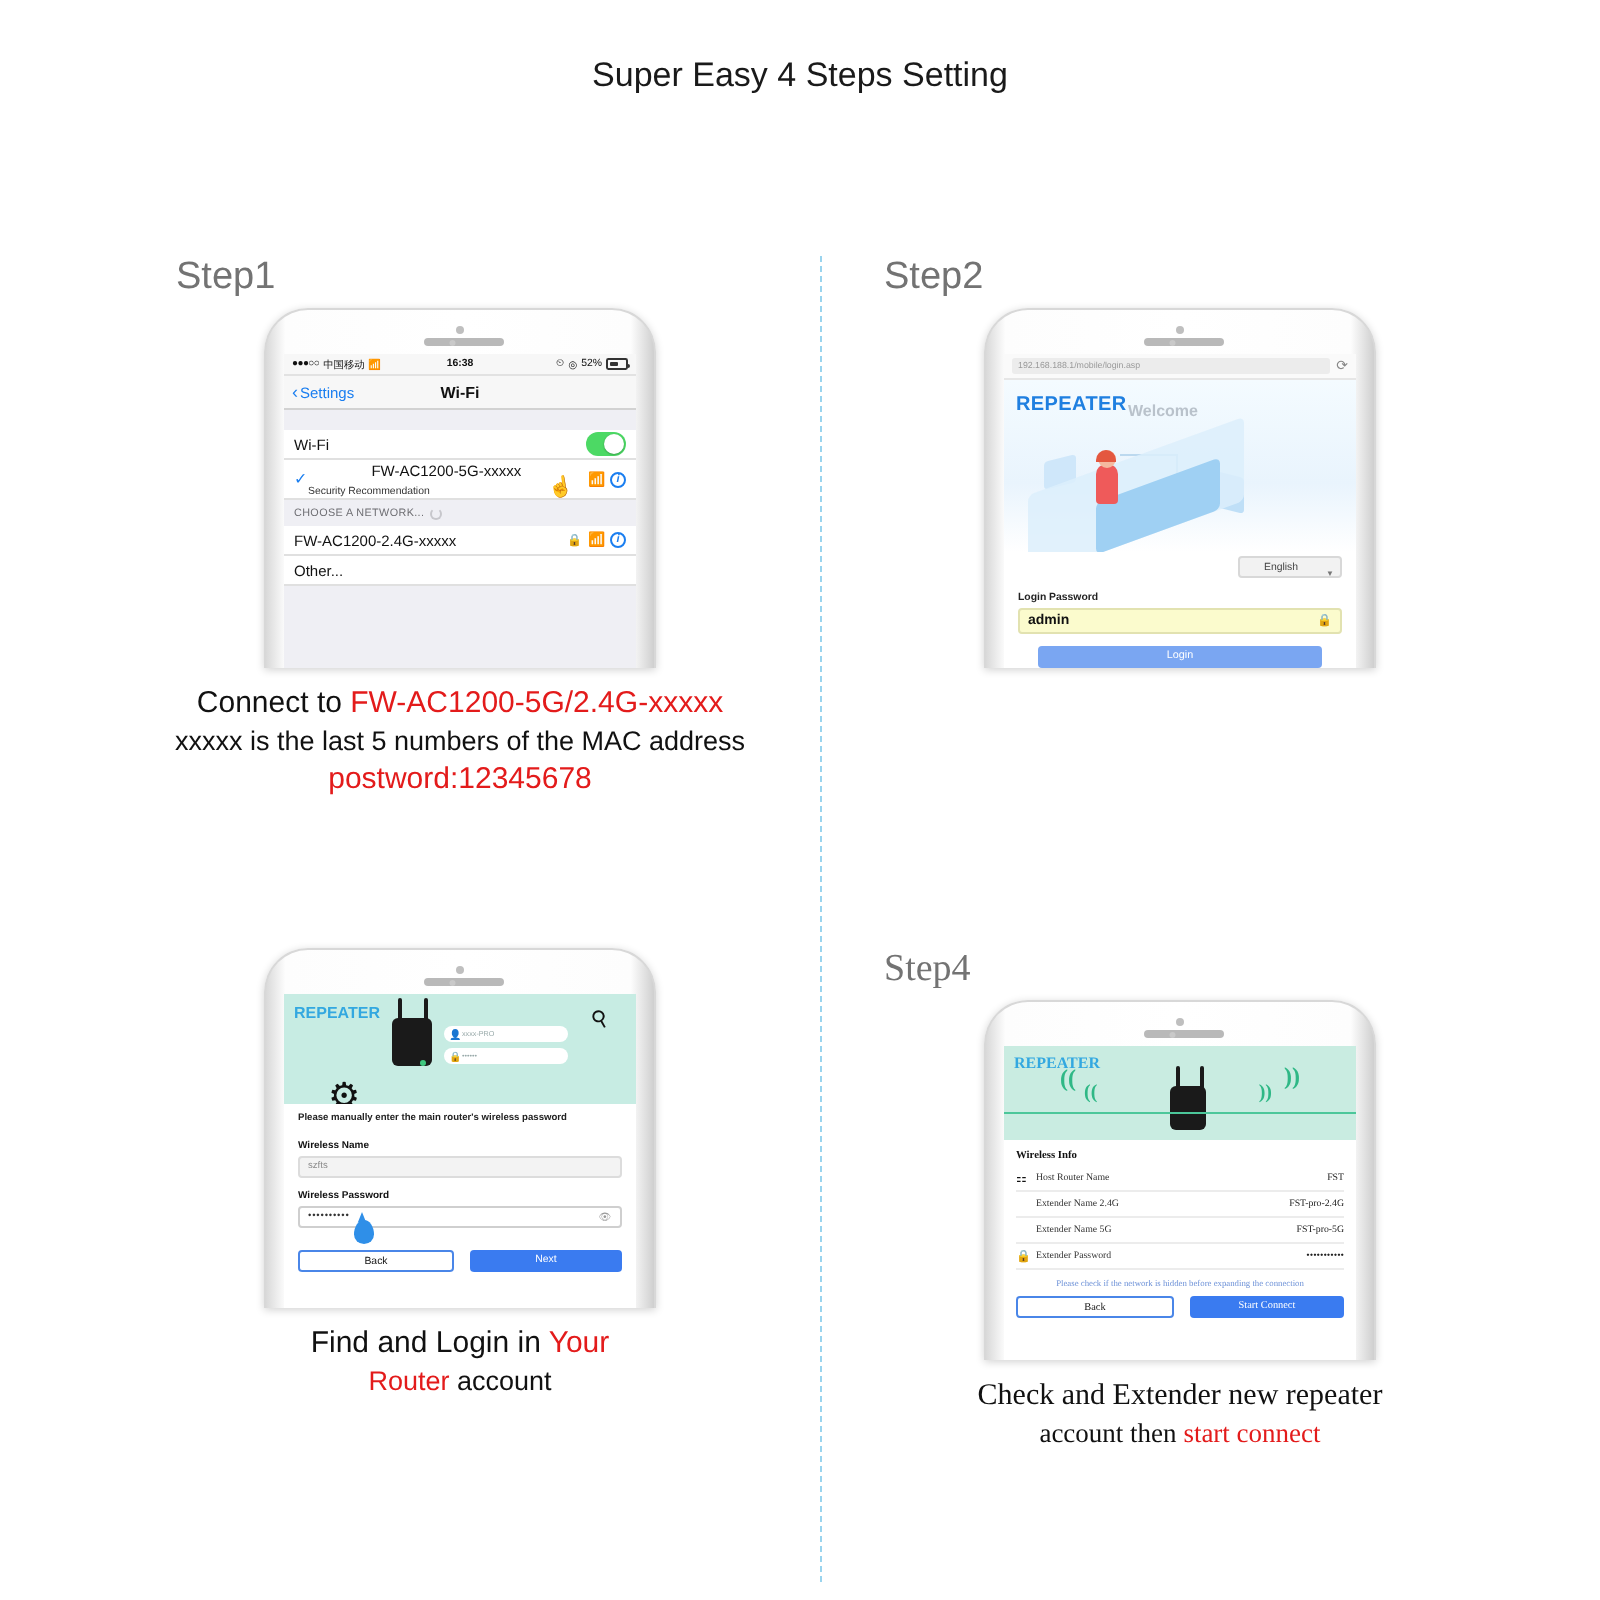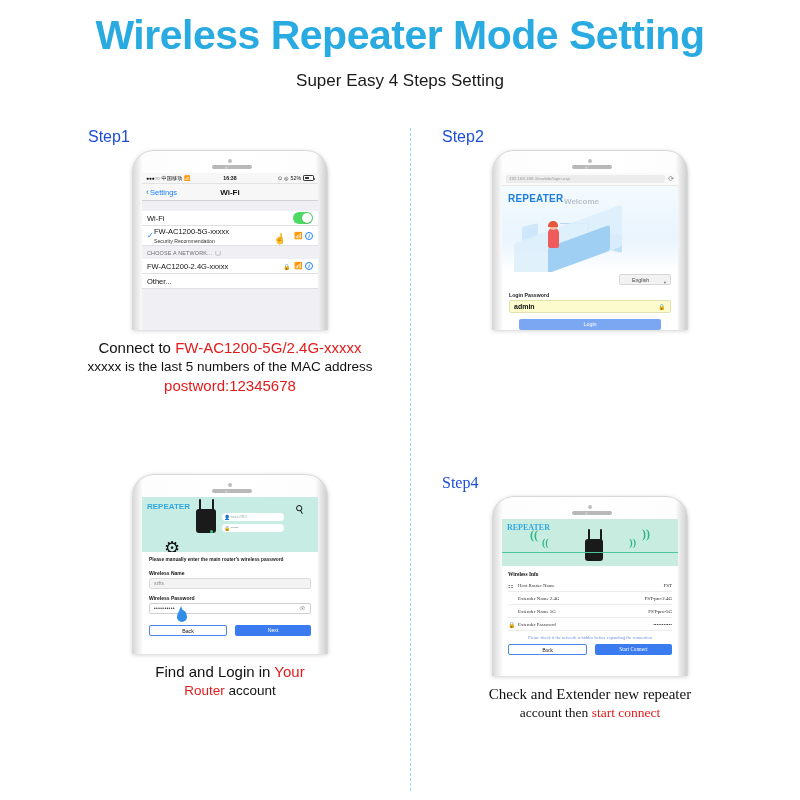--- a/index.html
+++ b/index.html
@@ -38,22 +38,22 @@
     width: 0; height: 663px;
     border-left: 1.4px dashed #9ad4ee;
   }
   .cell { position: absolute; width: 340px; }
   .cell-tl { left: 0;   top: 0; }
   .cell-tr { left: 360px; top: 0; }
   .cell-bl { left: 0;   top: 346px; }
   .cell-br { left: 360px; top: 346px; font-family: Liberation Serif, serif; }
 
   .step-label {
-    font-size: 16px;
-    color: #1d4ed8;
+    font-size: 19px;
+    color: #737373;
     margin-left: 28px;
     margin-bottom: 4px;
     font-weight: normal;
   }
   .cell-tr .step-label, .cell-br .step-label { margin-left: 22px; }
 
   
   .phone {
     position: relative;
     width: 196px;
@@ -352,21 +352,20 @@
     font-size:15px; color:#111; line-height:1.35;
   }
   .caption .red { color:#e31b1b; }
   .caption .small { font-size:13.5px; display:block; }
   .caption .red-line { color:#e31b1b; display:block; }
 </style>
 </head>
 <body>
 
 <div class="header">
-  <div class="main-title">Wireless Repeater Mode Setting</div>
   <div class="sub-title">Super Easy 4 Steps Setting</div>
 </div>
 
 <div class="steps-wrap">
   <div class="v-divider"></div>
 
   <div class="cell cell-tl">
     <div class="step-label">Step1</div>
     <div class="phone">
       <div class="phone-cam"></div>
@@ -405,21 +404,21 @@
           <div class="ios-row">
             <span class="label">Wi-Fi</span>
             <span class="toggle">
                 <span class="knob"></span>
               </span>
           </div>
 
           <div class="ios-row tall">
             <span class="check">✓</span>
             <span class="label">
-              <span style="display:block;font-size:7.5px;">FW-AC1200-5G-xxxxx</span>
+              <span style="display:block;font-size:7.5px;text-align:center;">FW-AC1200-5G-xxxxx</span>
               <span class="sublabel">Security Recommendation</span>
             </span>
             <span class="wifi-glyph">📶</span>
             <span class="info-i">i</span>
             <span class="cursor-hand">☝</span>
           </div>
 
           <div class="ios-section">
             <span>CHOOSE A NETWORK...</span>
             <span class="spinner"></span>

